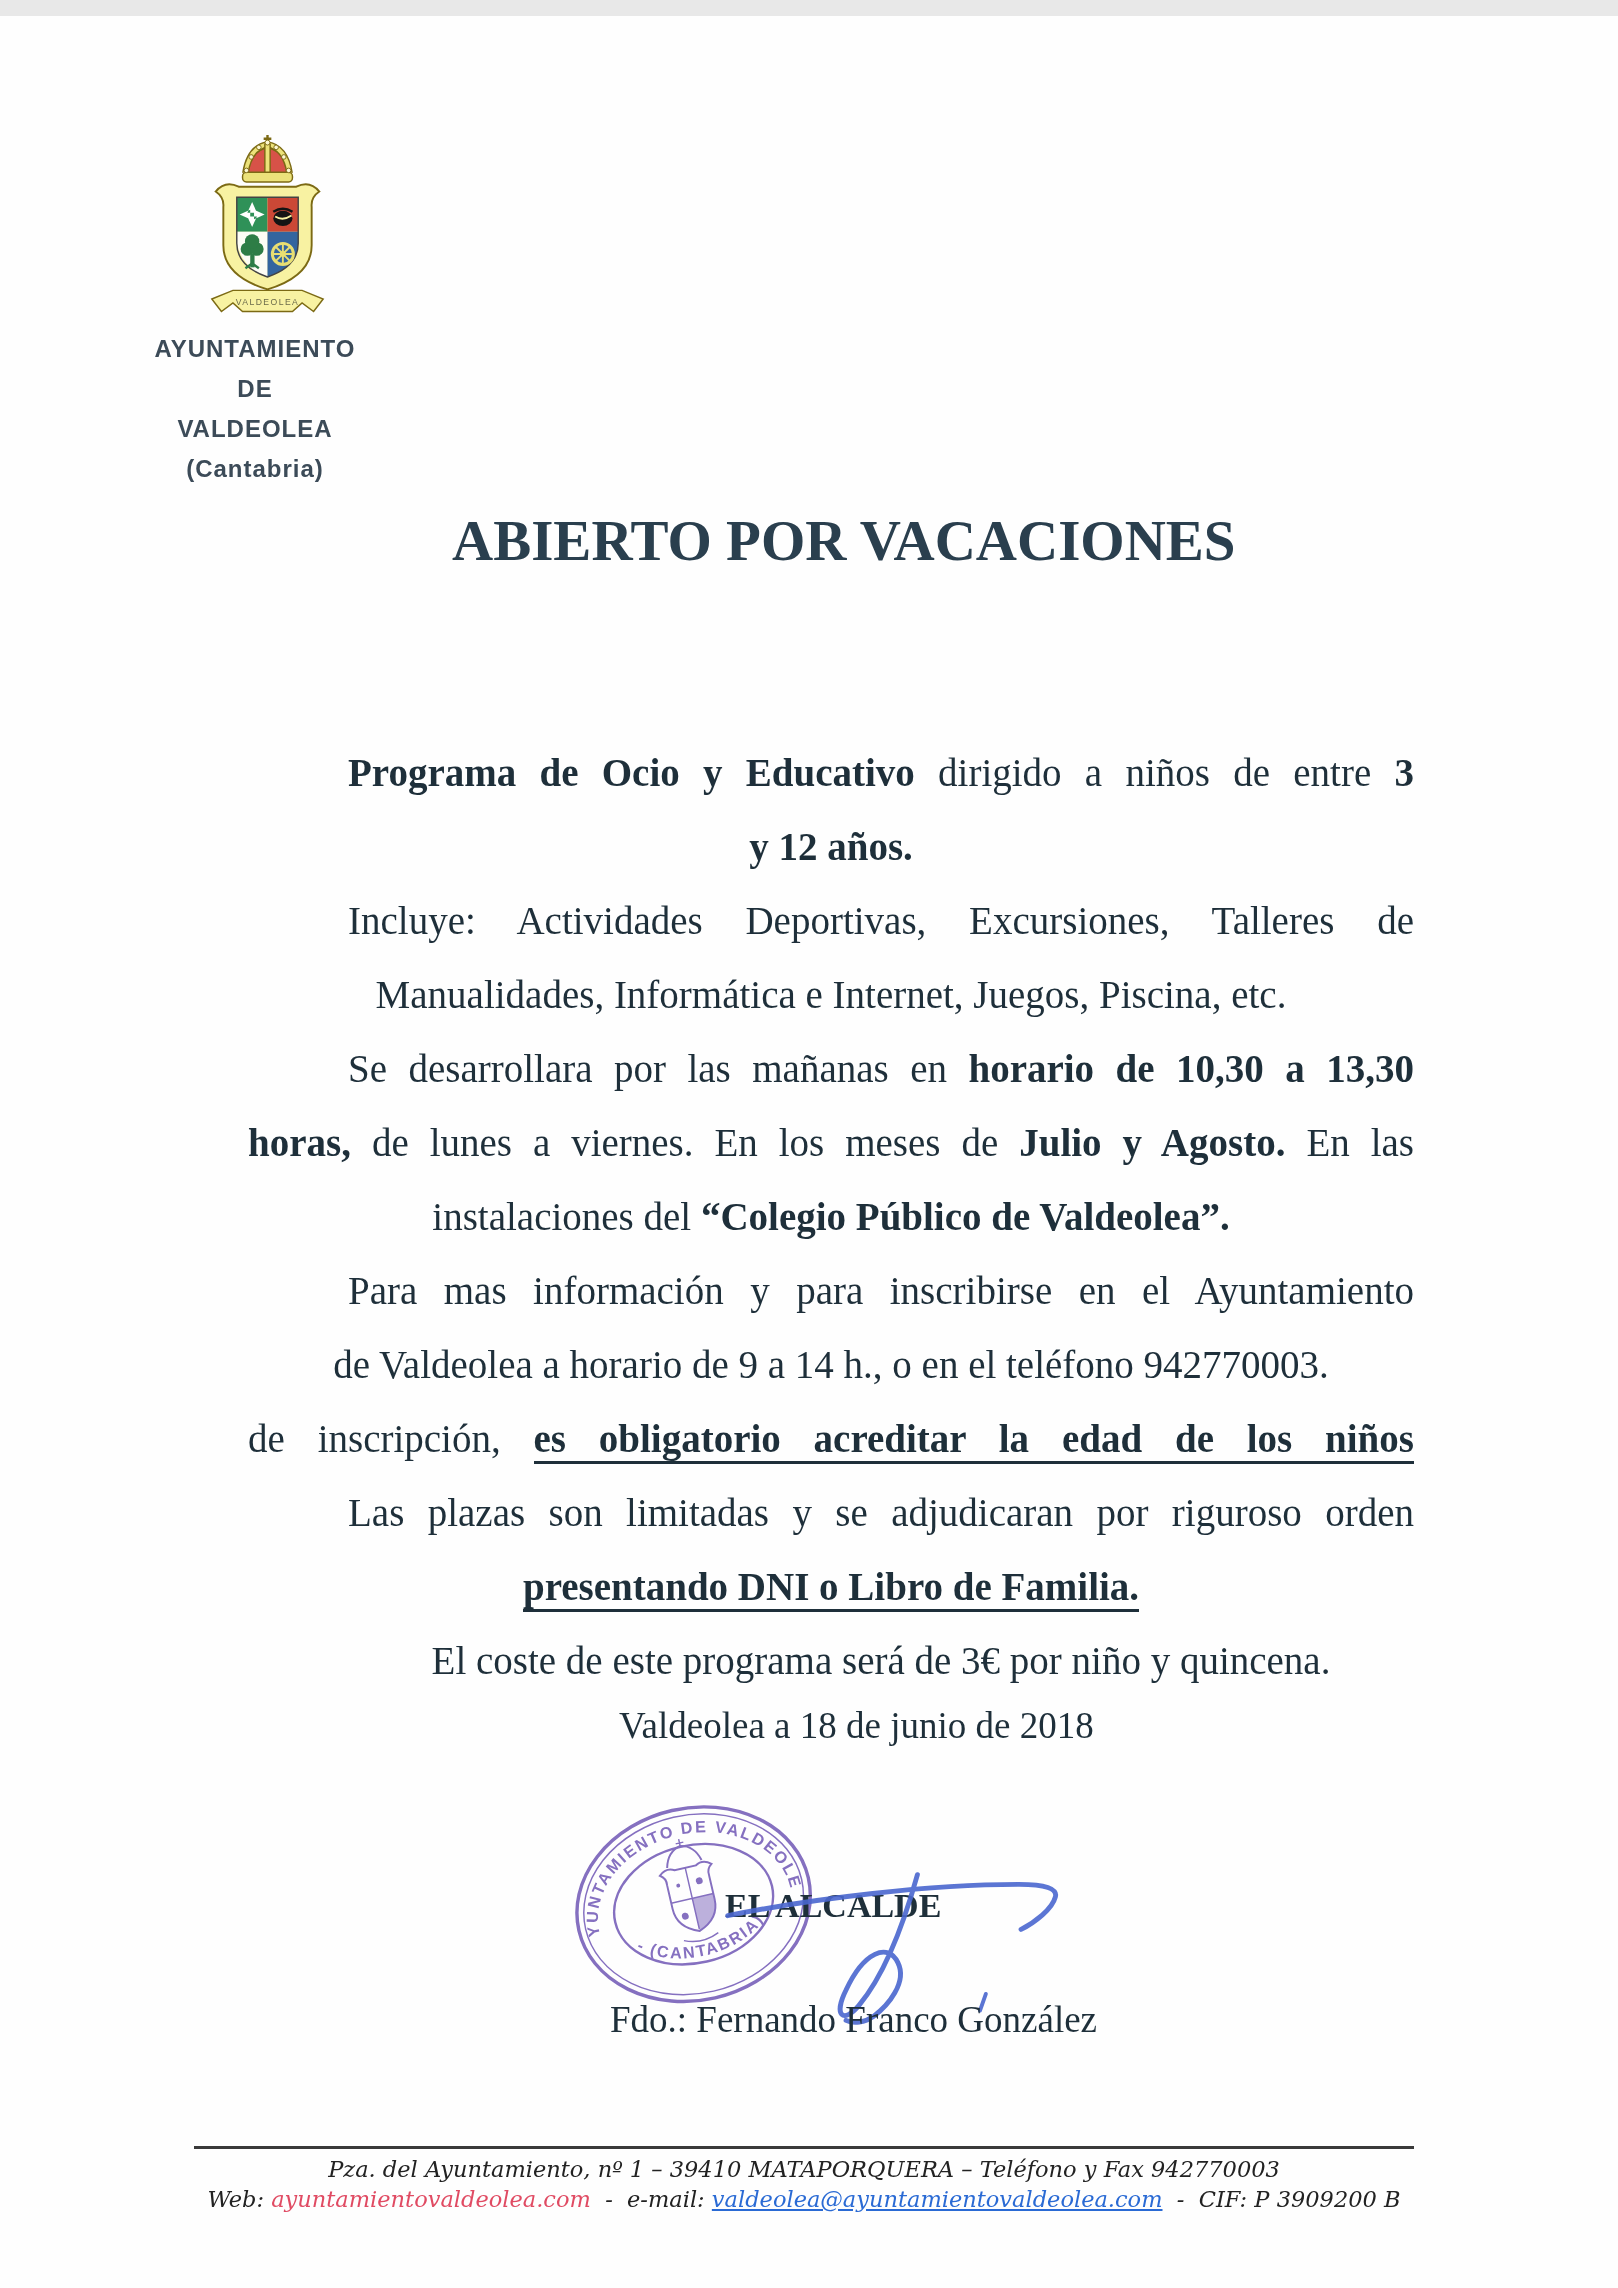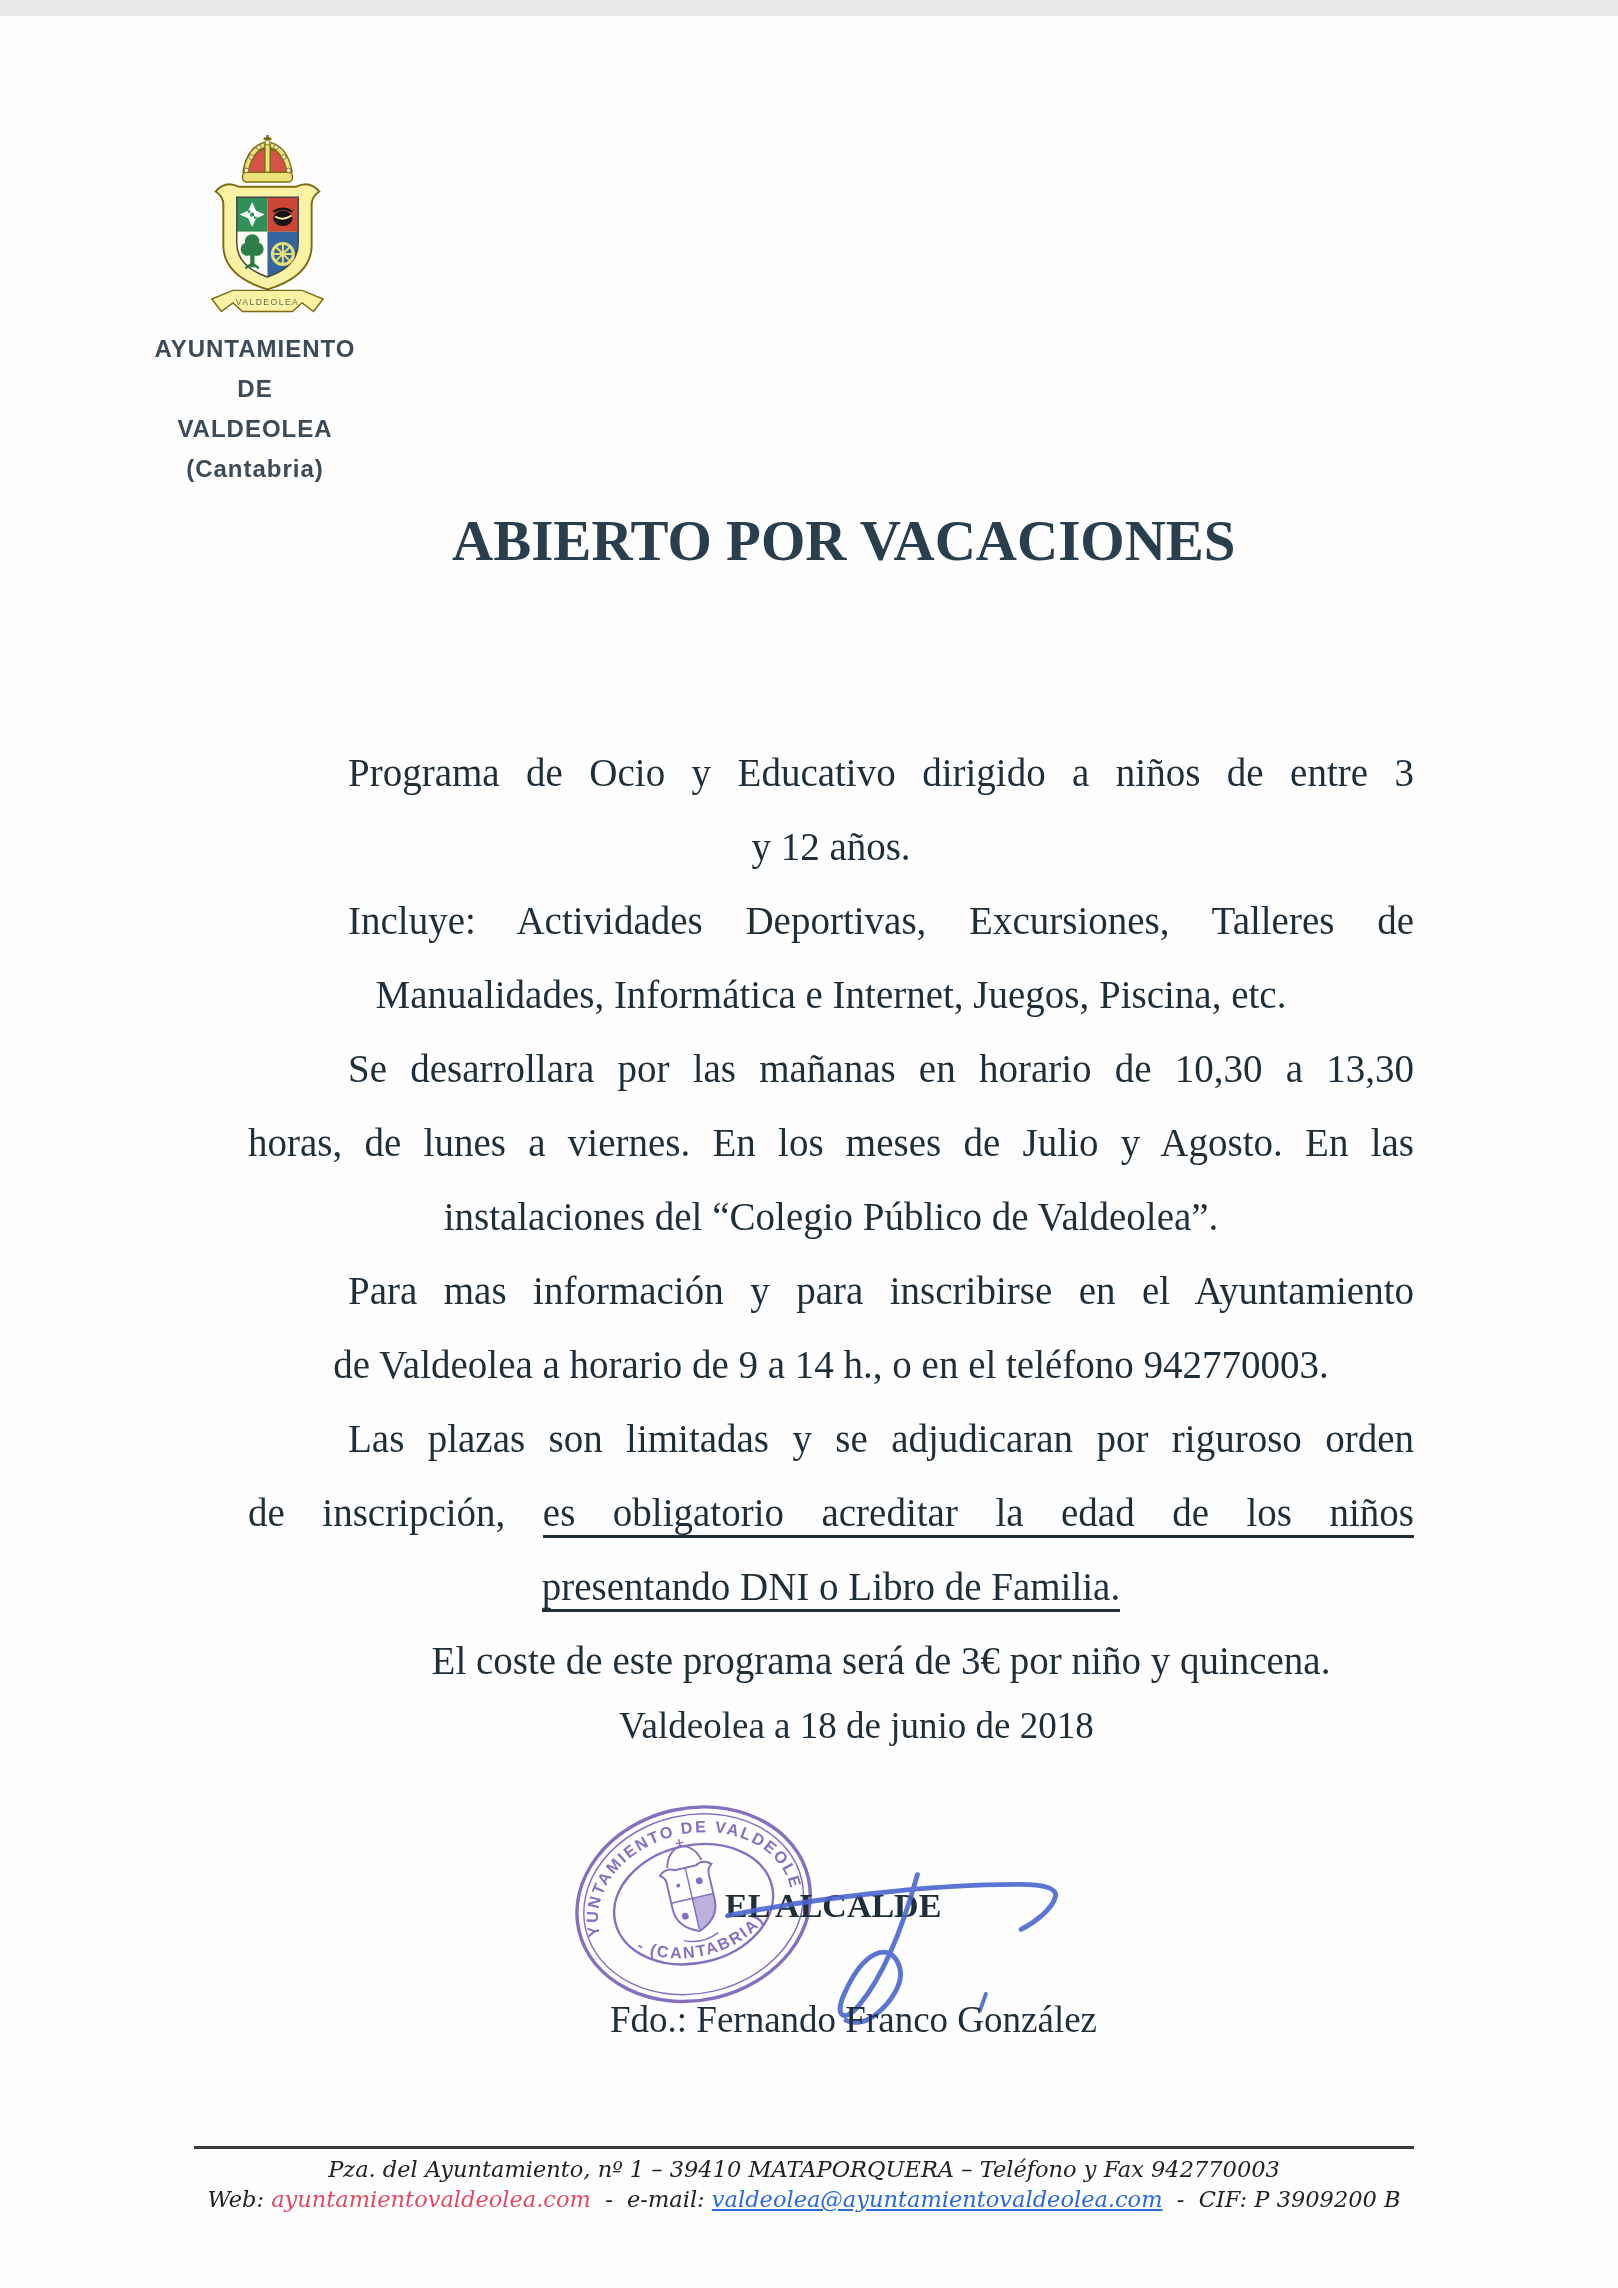--- a/index.html
+++ b/index.html
@@ -21,21 +21,21 @@
     font-size:57px;font-weight:bold;color:var(--title);letter-spacing:0px;
   }
   
   .doc-body{
     position:absolute;left:248px;top:720px;width:1166px;
     font-size:39px;line-height:74px;color:var(--body_text);
   }
   .bline{text-align:center;}
   .bline.just{text-align:justify;text-align-last:justify;}
   .bline.ind{padding-left:100px;}
-  .bline span.b{font-weight:normal;}
+  .bline span.b{font-weight:bold;}
   .bline span.i{}
   .bline span.u{border-bottom:3.9px solid currentColor;padding-bottom:1px;}
   
   .date-line{position:absolute;left:619px;top:1688px;font-size:37px;line-height:1.2;color:var(--body_text);white-space:nowrap;}
   .stamp{position:absolute;left:567px;top:1784px;width:255px;height:216px;transform:rotate(-13deg);opacity:.92;}
   .role{position:absolute;left:725px;top:1870px;font-size:34px;font-weight:bold;line-height:1.2;color:var(--body_text);white-space:nowrap;}
   .sig{position:absolute;left:706px;top:1843px;width:372px;height:176px;}
   .fdo{position:absolute;left:610px;top:1982px;font-size:37px;line-height:1.2;color:var(--body_text);white-space:nowrap;}
   
   .footer-rule{position:absolute;left:194px;top:2130px;width:1220px;height:2.9px;background:#3a3a3a;}
@@ -127,22 +127,22 @@
   <div class="doc-body">
       <div class="bline ind just"><span class="b">Programa de Ocio y Educativo </span><span>dirigido a niños de entre </span><span class="b">3</span></div>
       <div class="bline"><span class="b">y 12 años.</span></div>
       <div class="bline ind just"><span class="i">Incluye: Actividades Deportivas, Excursiones, Talleres de</span></div>
       <div class="bline"><span class="i">Manualidades, Informática e Internet, Juegos, Piscina, etc.</span></div>
       <div class="bline ind just"><span>Se desarrollara por las mañanas en </span><span class="b">horario de 10,30 a 13,30</span></div>
       <div class="bline just"><span class="b">horas, </span><span>de lunes a viernes. En los meses de </span><span class="b">Julio y Agosto. </span><span>En las</span></div>
       <div class="bline"><span>instalaciones del </span><span class="b">“Colegio Público de Valdeolea”.</span></div>
       <div class="bline ind just"><span>Para mas información y para inscribirse en el Ayuntamiento</span></div>
       <div class="bline"><span>de Valdeolea a horario de 9 a 14 h., o en el teléfono 942770003.</span></div>
+      <div class="bline just"><span>de inscripción, </span><span class="b u">es obligatorio acreditar la edad de los niños</span></div>
       <div class="bline ind just"><span>Las plazas son limitadas y se adjudicaran por riguroso orden</span></div>
-      <div class="bline just"><span>de inscripción, </span><span class="b u">es obligatorio acreditar la edad de los niños</span></div>
       <div class="bline"><span class="b u">presentando DNI o Libro de Familia.</span></div>
       <div class="bline ind"><span>El coste de este programa será de 3€ por niño y quincena.</span></div>
     </div>
 
   <div class="date-line">Valdeolea a 18 de junio de 2018</div>
 
   <svg class="stamp" viewBox="0 0 260 220">
     <g stroke="#7b64bb" fill="none">
       <ellipse cx="130" cy="106" rx="120" ry="98" stroke-width="3.5"></ellipse>
       <ellipse cx="130" cy="106" rx="113" ry="91" stroke-width="1.5"></ellipse>

